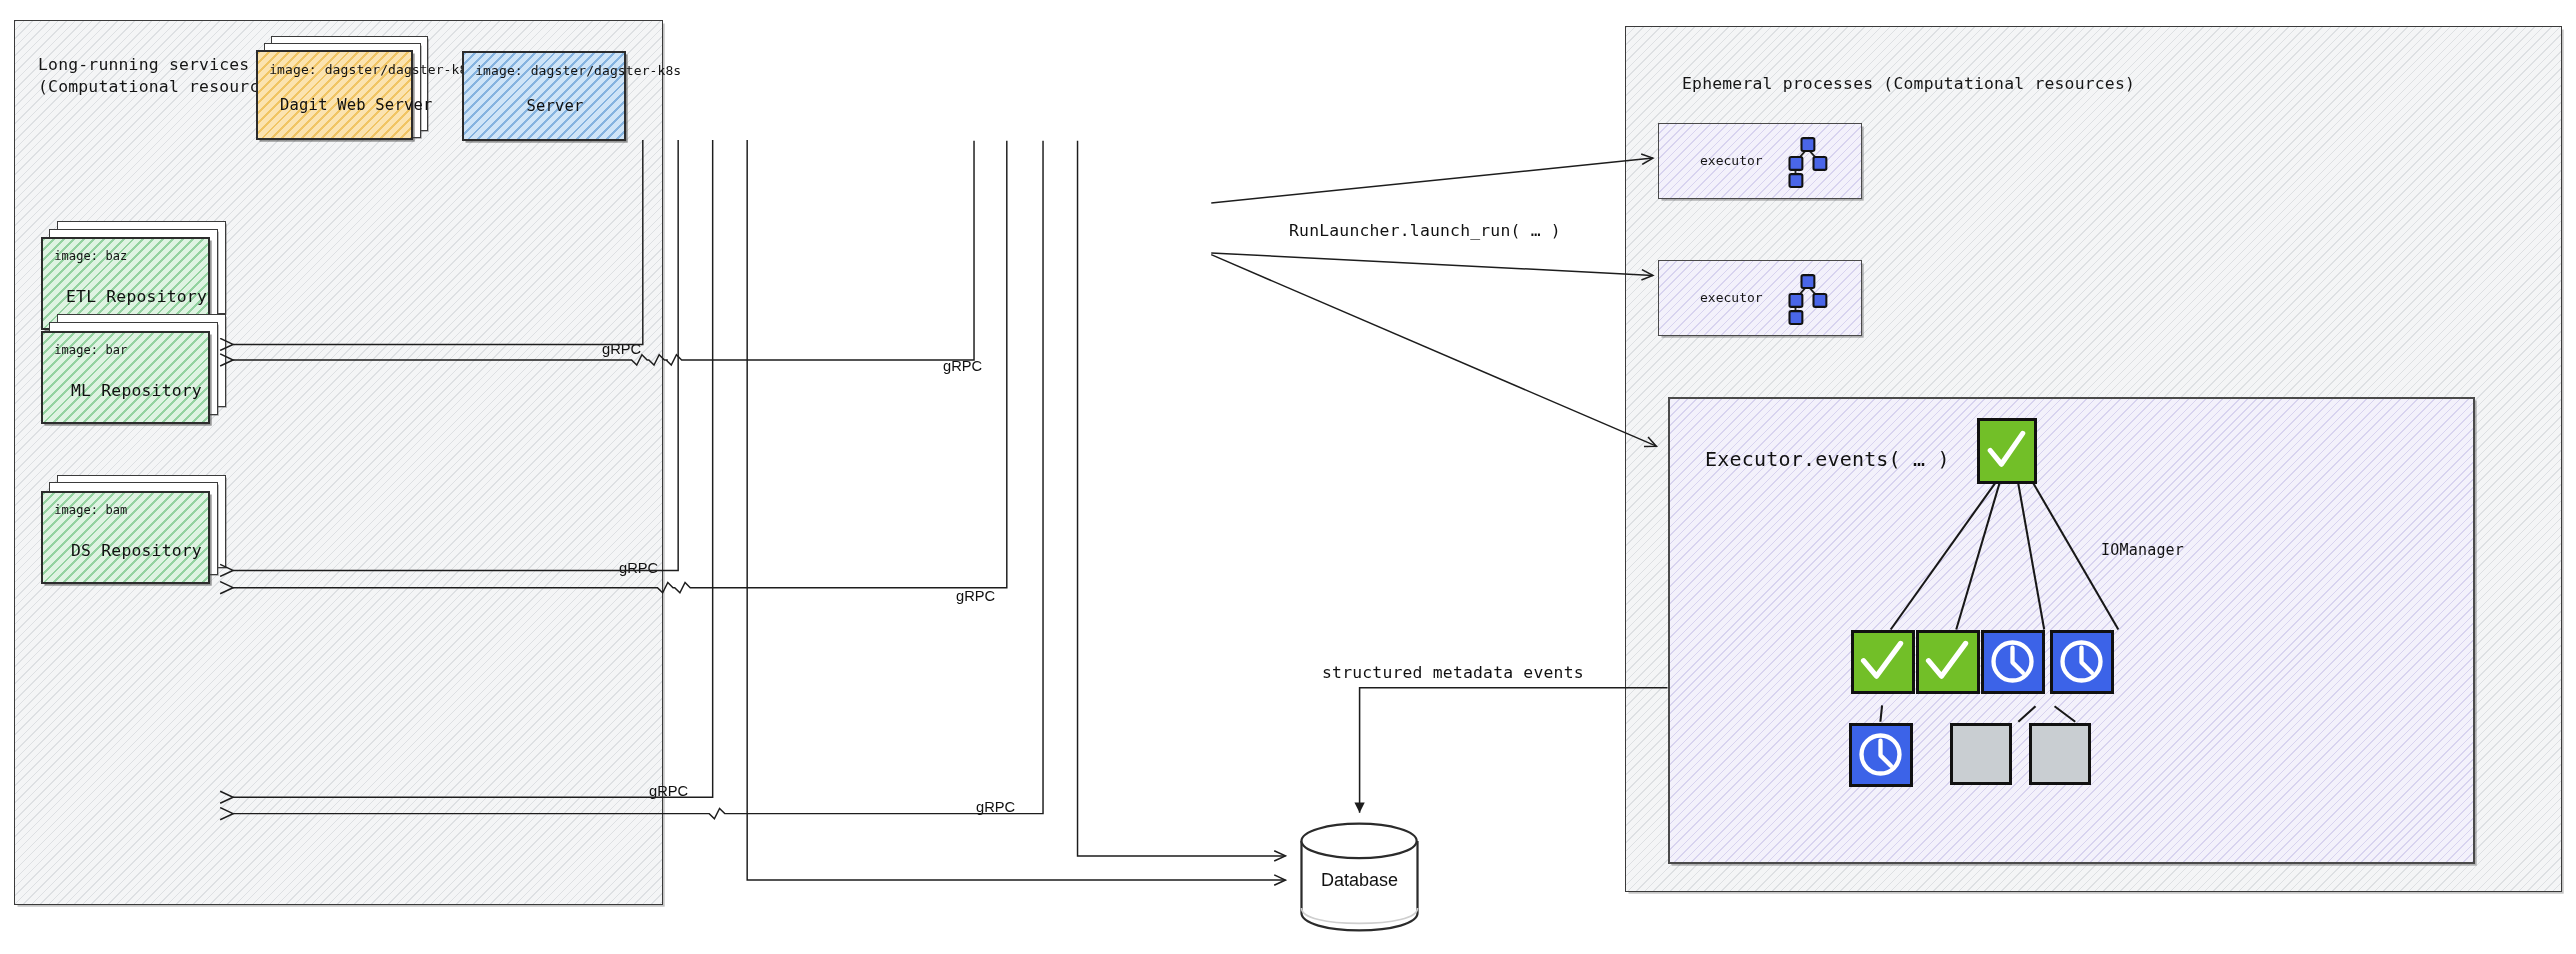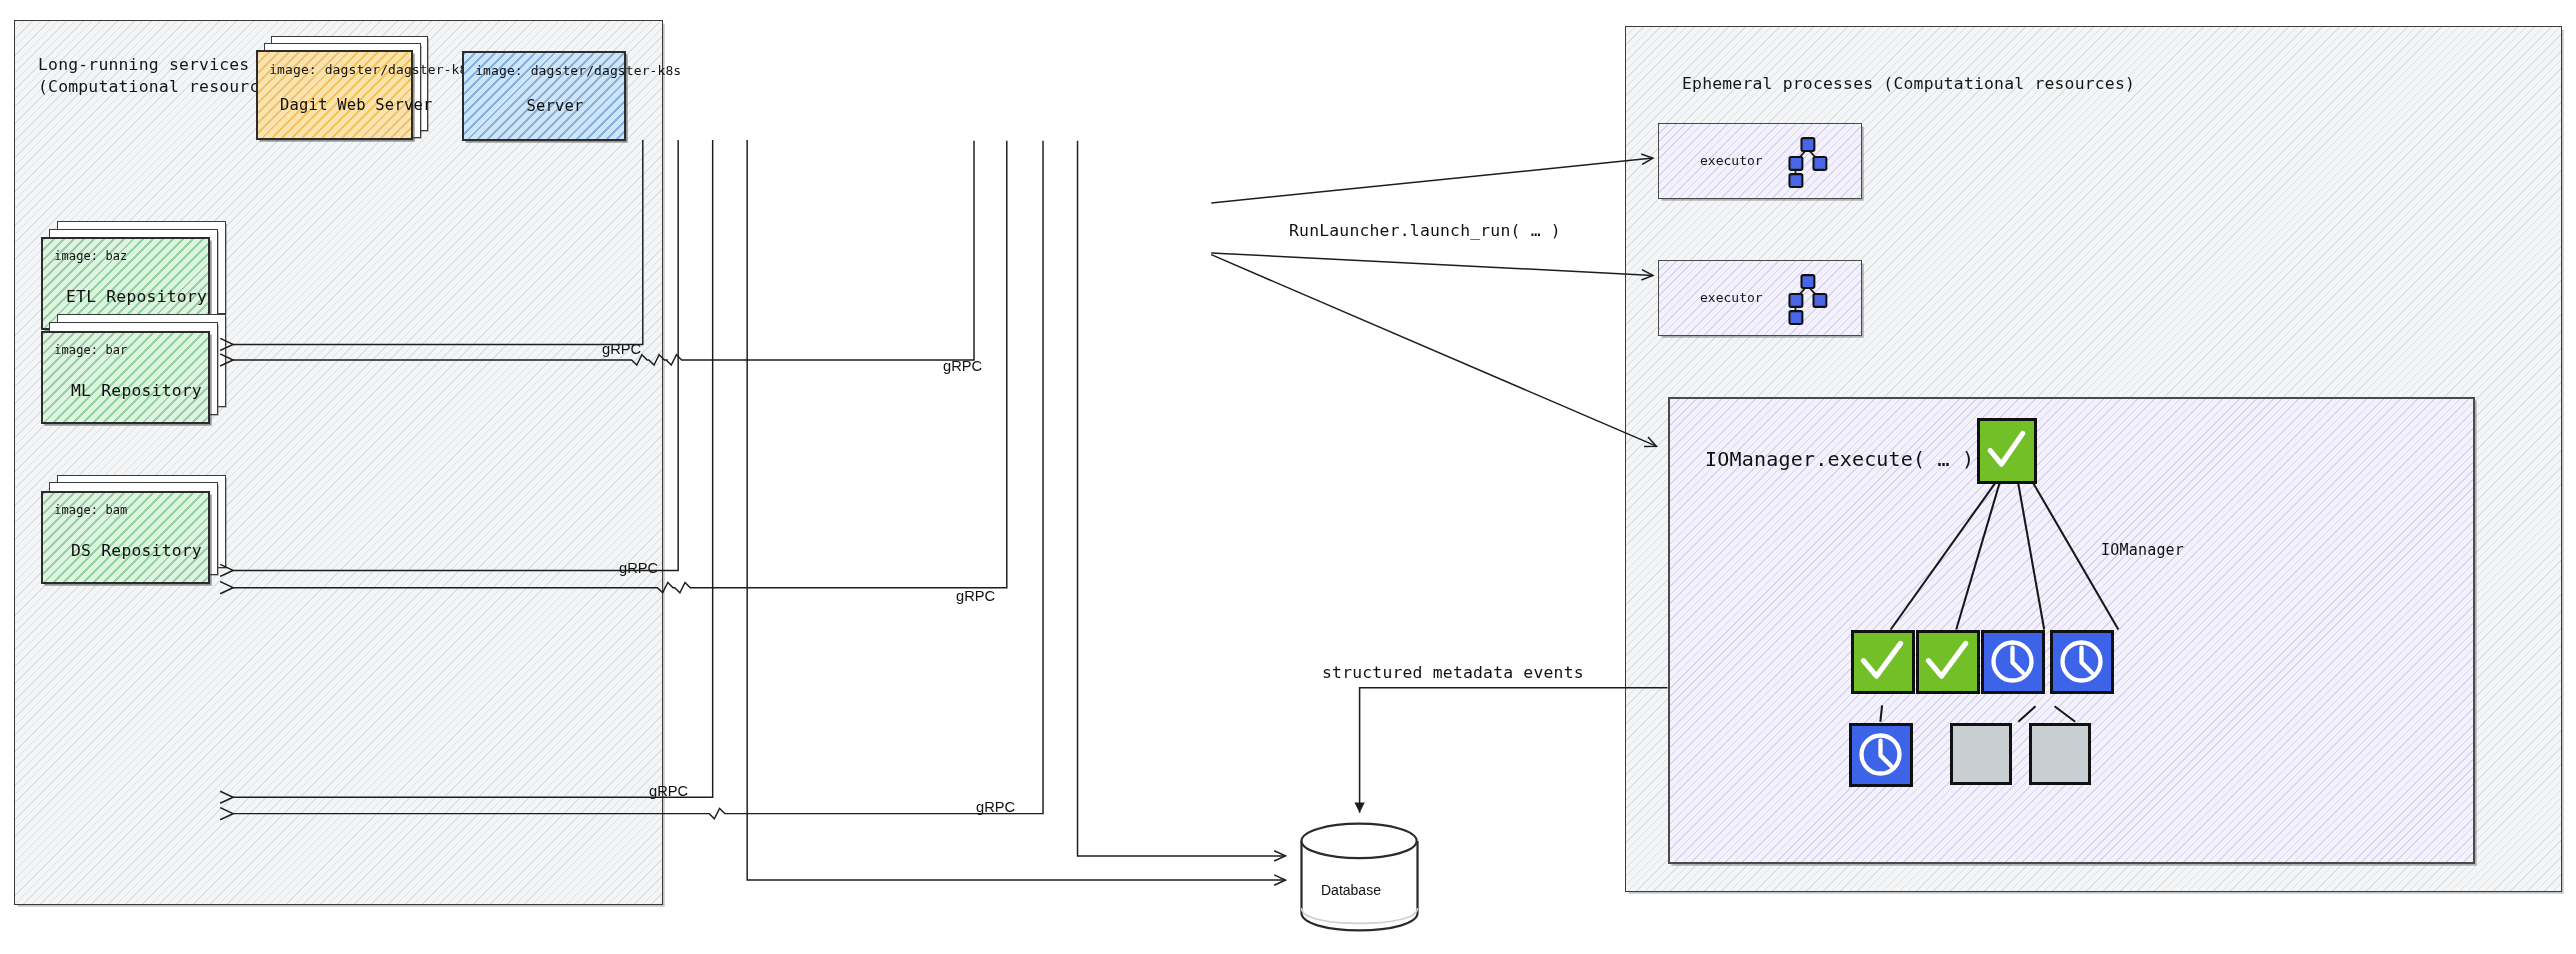--- a/index.html
+++ b/index.html
@@ -62,21 +62,21 @@
   .exec-label{position:absolute;font-size:13px;color:#151515;white-space:pre;margin-left:12px;}
 
   
   .node{position:absolute;box-sizing:border-box;border:3.5px solid #111;}
   .node.green{background:#72bf28;}
   .node.blue{background:#3c63e8;}
   .node.grey{background:#c9ced2;border-color:#111;}
 
   
   .db-label{position:absolute;font-family:"Liberation Sans",sans-serif;
-            font-size:14px;color:#111;margin-top:12px;}
+            font-size:18px;color:#111;}
 
   .edge-label{position:absolute;font-family:"Liberation Sans",sans-serif;
               font-size:14.7px;color:#111;white-space:pre;margin-top:16px;}
   .mono-label{position:absolute;font-size:16.4px;color:#111;white-space:pre;
               letter-spacing:0.2px;}
 
   svg.overlay{position:absolute;left:0;top:0;width:2576px;height:954px;
               pointer-events:none;}
 </style>
 </head>
@@ -140,21 +140,21 @@
     <svg width="55" height="60" viewBox="0 0 64 70" style="position:absolute;left:121px;top:8.6px;">
       <path d="M32 18 L18 34 M32 18 L46 34 M18 34 L18 52" stroke="#222" stroke-width="2.2" fill="none"></path>
       <rect x="25" y="6" width="15" height="15" rx="2" fill="#4a66e8" stroke="#111" stroke-width="2.4"></rect>
       <rect x="11" y="28" width="15" height="15" rx="2" fill="#4a66e8" stroke="#111" stroke-width="2.4"></rect>
       <rect x="39" y="28" width="15" height="15" rx="2" fill="#4a66e8" stroke="#111" stroke-width="2.4"></rect>
       <rect x="11" y="48" width="15" height="15" rx="2" fill="#4a66e8" stroke="#111" stroke-width="2.4"></rect>
     </svg>
   </div>
 
   <div class="exec-box hatch-lav" style="left:1668px;top:389px;width:807px;height:467px;border-width:2.6px;">
-    <div class="mono-label" style="left:35px;top:48px;font-size:20px;">IOManager.execute( … )</div>
+    <div class="mono-label" style="left:35px;top:48px;font-size:20px;">Executor.events( … )</div>
     <div class="mono-label" style="left:431px;top:142px;font-size:15px;">IOManager</div>
 
     <svg width="807" height="467" viewBox="0 0 936 541" style="position:absolute;left:0;top:0;">
       <g stroke="#181818" stroke-width="2.4" fill="none">
         <path d="M378 96 L256 267"></path>
         <path d="M382 98 L332 267"></path>
         <path d="M404 98 L434 267"></path>
         <path d="M420 95 L520 267"></path>
         <path d="M246 355 L244 374"></path>
         <path d="M424 356 L404 374"></path>

